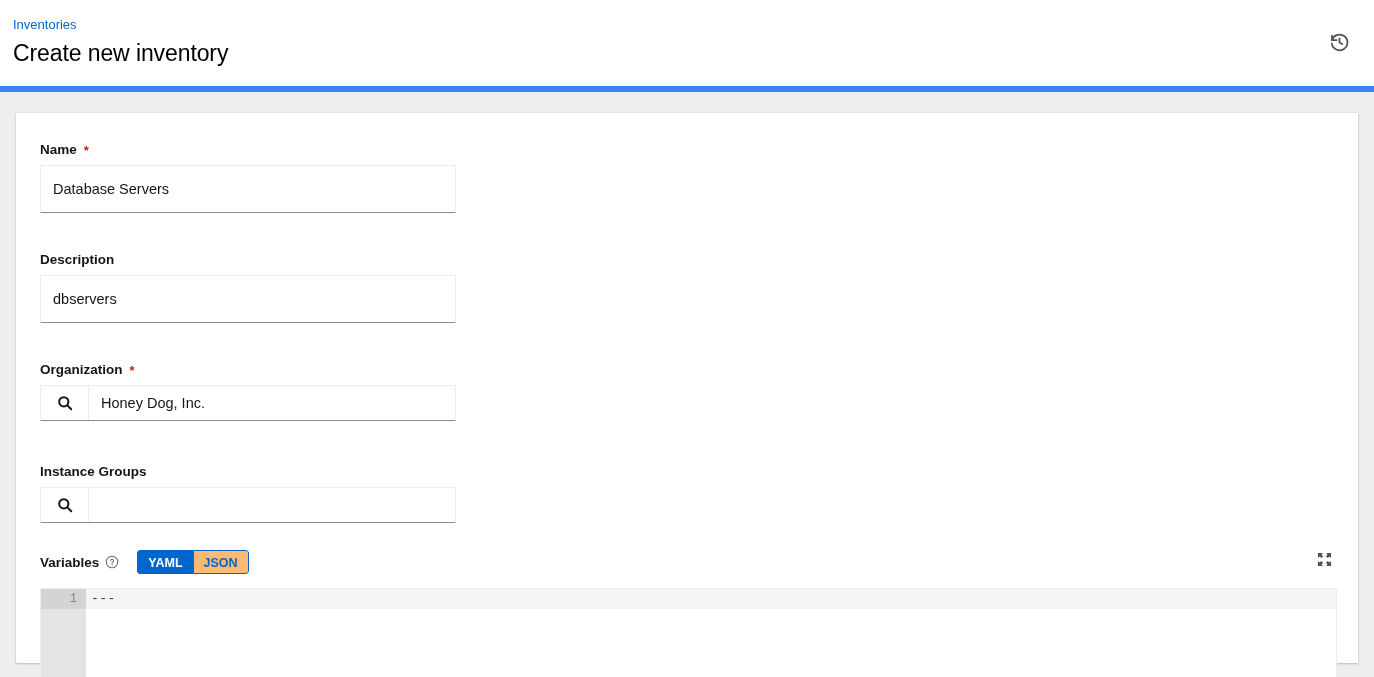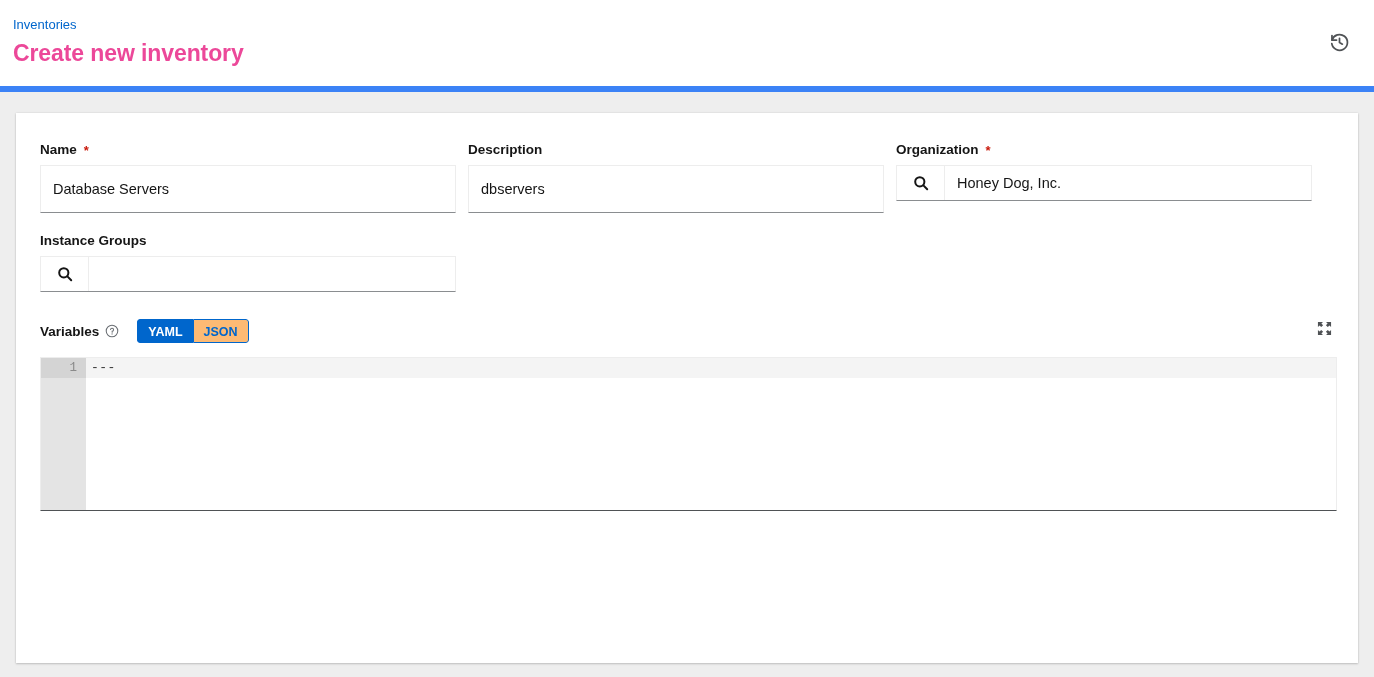--- a/index.html
+++ b/index.html
@@ -37,22 +37,22 @@
     color: #0066cc;
     cursor: pointer;
     text-decoration: none;
   }
   .page-title {
     position: absolute;
     left: 13px;
     top: 38px;
     font-size: 23px;
     line-height: 30px;
-    font-weight: bold;
-    color: #ec4899;
+    font-weight: normal;
+    color: #000000;
     letter-spacing: -0.1px;
     text-align: right;
   }
   .history-btn {
     position: absolute;
     right: 20px;
     top: 27px;
     width: 30px;
     height: 30px;
     display: flex;
@@ -79,21 +79,22 @@
   .form-area {
     position: absolute;
     left: 24px;
     top: 26px;
     width: 1296px;
   }
 
   
   .row {
     display: flex;
-    gap: 12px;
+    gap: 36px;
+    flex-direction: column;
   }
   .field { position: relative; }
   .field-w { width: 416px; }
 
   .flabel {
     font-size: 13.5px;
     font-weight: bold;
     color: #151515;
     line-height: 19px;
     margin-bottom: 6px;
@@ -348,21 +349,21 @@
                   <circle cx="6.8" cy="6.8" r="4.6"></circle>
                   <line x1="10.4" y1="10.4" x2="14.2" y2="14.2"></line>
                 </svg>
               </span>
             </div>
             <input class="ta-input" type="text" value="Honey Dog, Inc." style="">
           </div>
         </div>
       </div>
 
-      <div class="row" style="margin-top:17px;">
+      <div class="row" style="margin-top:40px;">
         <div class="field field-w">
           <div class="flabel">
             <span>Instance Groups</span>
           </div>
           <div class="typeahead">
             <div class="ta-btn">
               <span>
                 <svg width="16" height="16" viewBox="0 0 16 16" fill="none" stroke="#151515" stroke-width="2" stroke-linecap="round">
                   <circle cx="6.8" cy="6.8" r="4.6"></circle>
                   <line x1="10.4" y1="10.4" x2="14.2" y2="14.2"></line>

